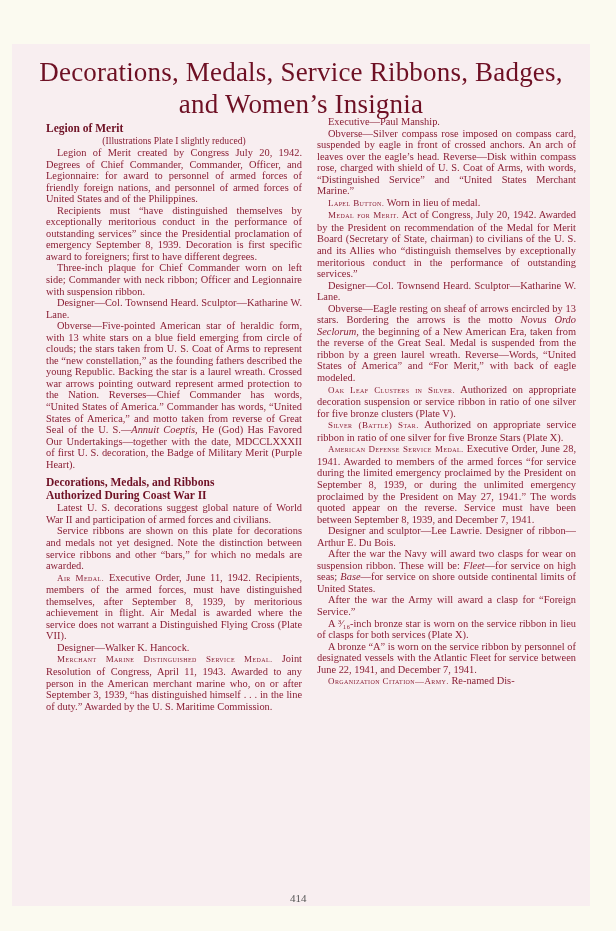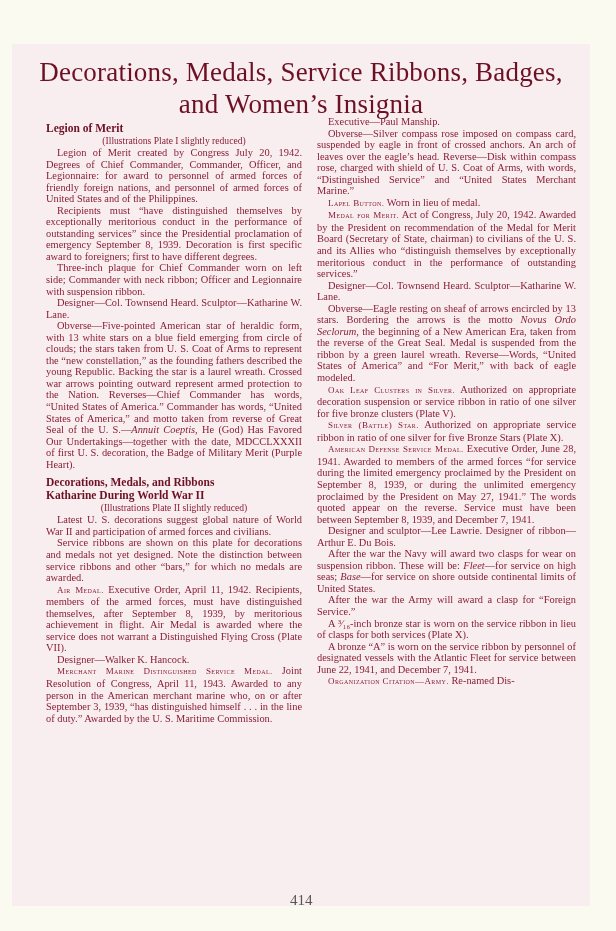--- a/index.html
+++ b/index.html
@@ -24,21 +24,21 @@
     font-size: 10.4px; line-height: 11.55px; text-align: justify;
     hyphens: manual;
   }
   .col.left { left: 34px; }
   .col.right { left: 305px; width: 259px; top: 72px; }
   .col p { margin: 0; text-indent: 11px; }
   .h2 { font-weight: bold; font-size: 11.5px; line-height: 13px; color: #6e1024; text-indent: 0 !important; }
   .sub { text-align: center; font-size: 9.6px; line-height: 12px; text-indent: 0 !important; }
   .sc { font-variant: small-caps; font-size: 9px; letter-spacing: 0.4px; }
   .gap { height: 6px; }
-  .pagenum { position: absolute; left: 290px; top: 892px; font-size: 15px; color: #555; }
+  .pagenum { position: absolute; left: 290px; top: 892px; font-size: 11px; color: #555; }
   i { font-style: italic; }
 </style>
 </head>
 <body>
 
 <div class="page">
   <div class="title">
     <div>Decorations, Medals, Service Ribbons, Badges,</div>
     <div>and Women’s Insignia</div>
   </div>
@@ -46,25 +46,24 @@
   <div class="col left">
     <p class="h2">Legion of Merit</p>
     <p class="sub">(Illustrations Plate I slightly reduced)</p>
     <p>Legion of Merit created by Congress July 20, 1942. Degrees of Chief Commander, Commander, Officer, and Legionnaire: for award to personnel of armed forces of friendly foreign nations, and personnel of armed forces of United States and of the Philippines.</p>
     <p>Recipients must “have distinguished themselves by exceptionally meritorious conduct in the performance of outstanding services” since the Presidential proclamation of emergency September 8, 1939. Decoration is first specific award to foreigners; first to have different degrees.</p>
     <p>Three-inch plaque for Chief Commander worn on left side; Commander with neck ribbon; Officer and Legionnaire with suspension ribbon.</p>
     <p>Designer—Col. Townsend Heard. Sculptor—Katharine W. Lane.</p>
     <p><span>Obverse—Five-pointed American star of heraldic form, with 13 white stars on a blue field emerging from circle of clouds; the stars taken from U. S. Coat of Arms to represent the “new constellation,” as the founding fathers described the young Republic. Backing the star is a laurel wreath. Crossed war arrows pointing outward represent armed protection to the Nation. Reverses—Chief Commander has words, “United States of America.” Commander has words, “United States of America,” and motto taken from reverse of Great Seal of the U. S.—</span><i>Annuit Coeptis,</i><span> He (God) Has Favored Our Undertakings—together with the date, MDCCLXXXII of first U. S. decoration, the Badge of Military Merit (Purple Heart).</span></p>
     <div class="gap"></div>
     <p class="h2">Decorations, Medals, and Ribbons</p>
-    <p class="h2">Katharine During World War II</p>
-    <p class="sub">(Illustrations Plate II slightly reduced)</p>
+    <p class="h2">Authorized During Coast War II</p>
     <p>Latest U. S. decorations suggest global nature of World War II and participation of armed forces and civilians.</p>
     <p>Service ribbons are shown on this plate for decorations and medals not yet designed. Note the distinction between service ribbons and other “bars,” for which no medals are awarded.</p>
-    <p><span class="sc">Air Medal.</span><span> Executive Order, April 11, 1942. Recipients, members of the armed forces, must have distinguished themselves, after September 8, 1939, by meritorious achievement in flight. Air Medal is awarded where the service does not warrant a Distinguished Flying Cross (Plate VII).</span></p>
+    <p><span class="sc">Air Medal.</span><span> Executive Order, June 11, 1942. Recipients, members of the armed forces, must have distinguished themselves, after September 8, 1939, by meritorious achievement in flight. Air Medal is awarded where the service does not warrant a Distinguished Flying Cross (Plate VII).</span></p>
     <p>Designer—Walker K. Hancock.</p>
     <p><span class="sc">Merchant Marine Distinguished Service Medal.</span><span> Joint Resolution of Congress, April 11, 1943. Awarded to any person in the American merchant marine who, on or after September 3, 1939, “has distinguished himself . . . in the line of duty.” Awarded by the U. S. Maritime Commission.</span></p>
   </div>
 
   <div class="col right">
     <p>Executive—Paul Manship.</p>
     <p>Obverse—Silver compass rose imposed on compass card, suspended by eagle in front of crossed anchors. An arch of leaves over the eagle’s head. Reverse—Disk within compass rose, charged with shield of U. S. Coat of Arms, with words, “Distinguished Service” and “United States Merchant Marine.”</p>
     <p><span class="sc">Lapel Button.</span><span> Worn in lieu of medal.</span></p>
     <p><span class="sc">Medal for Merit.</span><span> Act of Congress, July 20, 1942. Awarded by the President on recommendation of the Medal for Merit Board (Secretary of State, chairman) to civilians of the U. S. and its Allies who “distinguish themselves by exceptionally meritorious conduct in the performance of outstanding services.”</span></p>
     <p>Designer—Col. Townsend Heard. Sculptor—Katharine W. Lane.</p>

